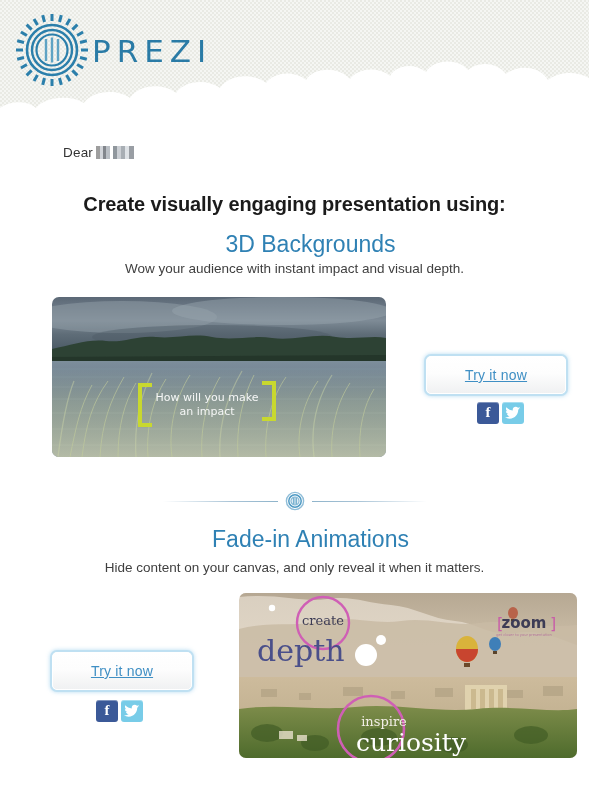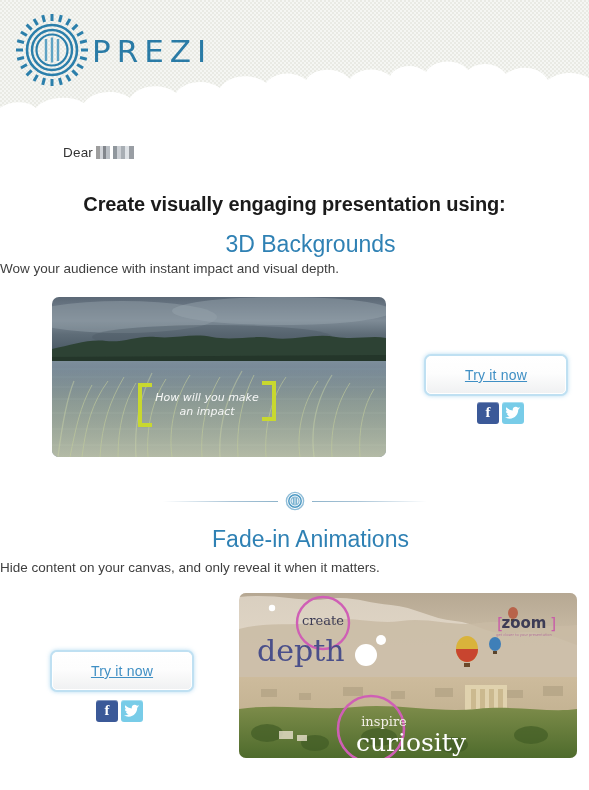--- a/index.html
+++ b/index.html
@@ -114,21 +114,21 @@
     font-size: 23px;
     color: #2f81b4;
     font-weight: normal;
   }
   .h-sub-1 { top: 231px; }
   .h-sub-2 { top: 526px; }
   .h-desc {
     position: absolute;
     left: 0;
     width: 589px;
-    text-align: left;
+    text-align: center;
     font-size: 13.5px;
     color: #3f3f3f;
   }
   .h-desc-1 { top: 261px; }
   .h-desc-2 { top: 560px; }
 
   
   .divider {
     position: absolute;
     top: 486px;
@@ -149,21 +149,21 @@
   }
   .divider-mark { margin: 0 7px; }
 
   
   .shot {
     position: absolute;
     border-radius: 7px;
     overflow: hidden;
     box-shadow: 0 0 0 1px rgba(255,255,255,.6);
   }
-  .shot-1 { top: 297px; left: 52px; width: 334px; height: 160px; font-style: italic; }
+  .shot-1 { top: 297px; left: 52px; width: 334px; height: 160px; }
   .shot-2 { top: 593px; left: 239px; width: 338px; height: 165px; }
 
   .shot svg { display: block; width: 100%; height: 100%; }
 
   
   .cta {
     position: absolute;
     width: 140px;
     height: 38px;
   }

